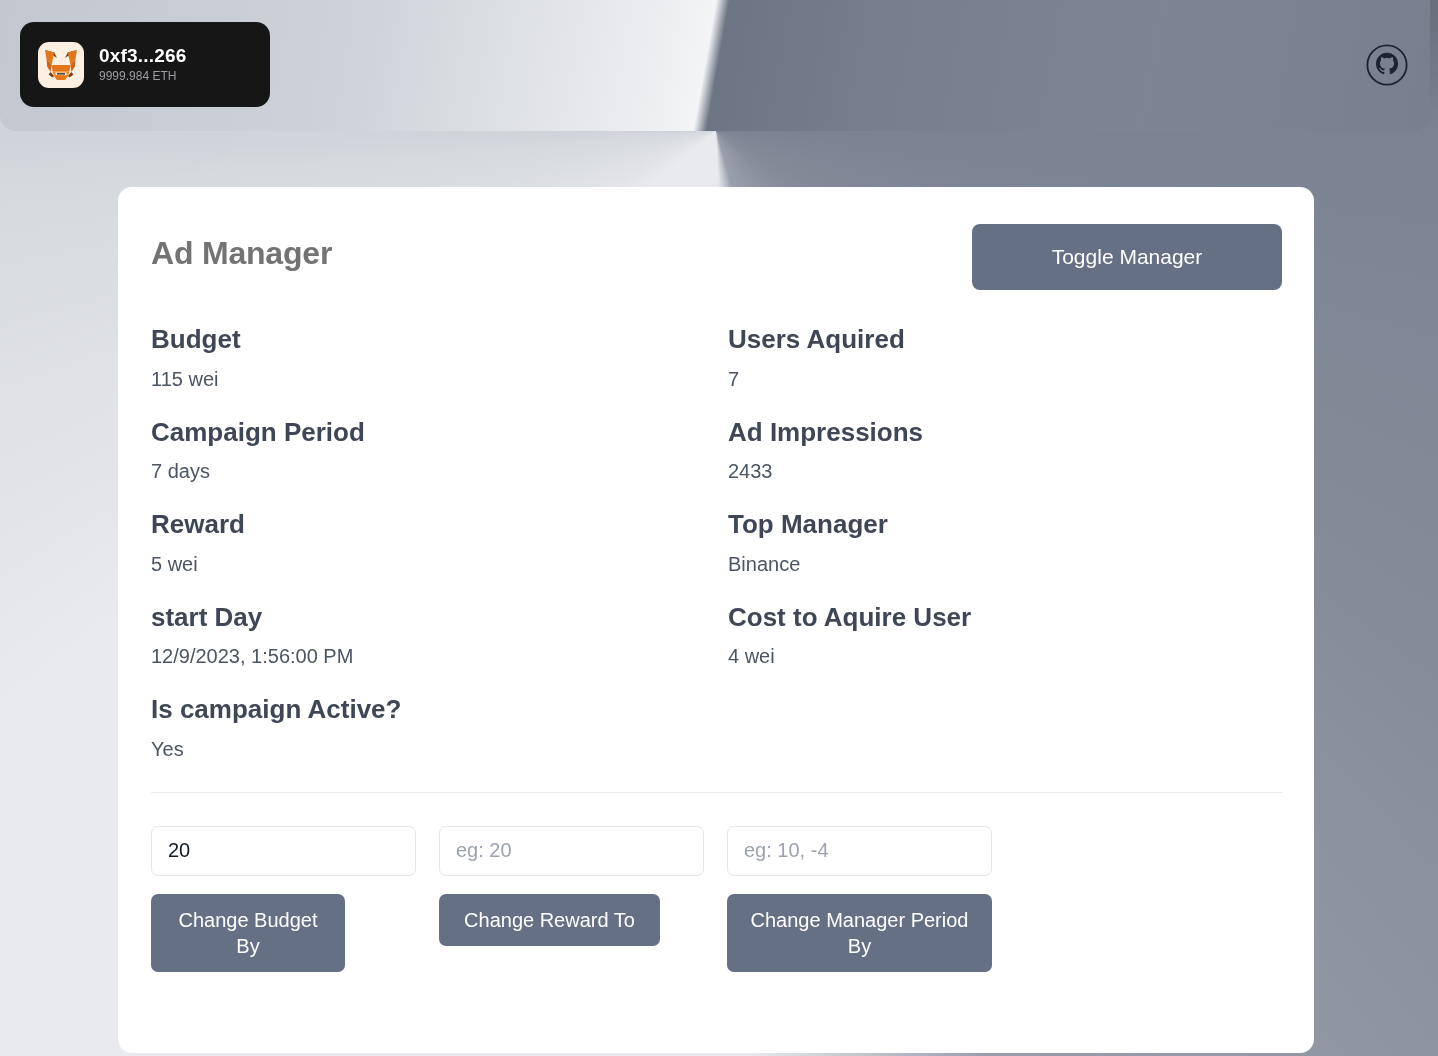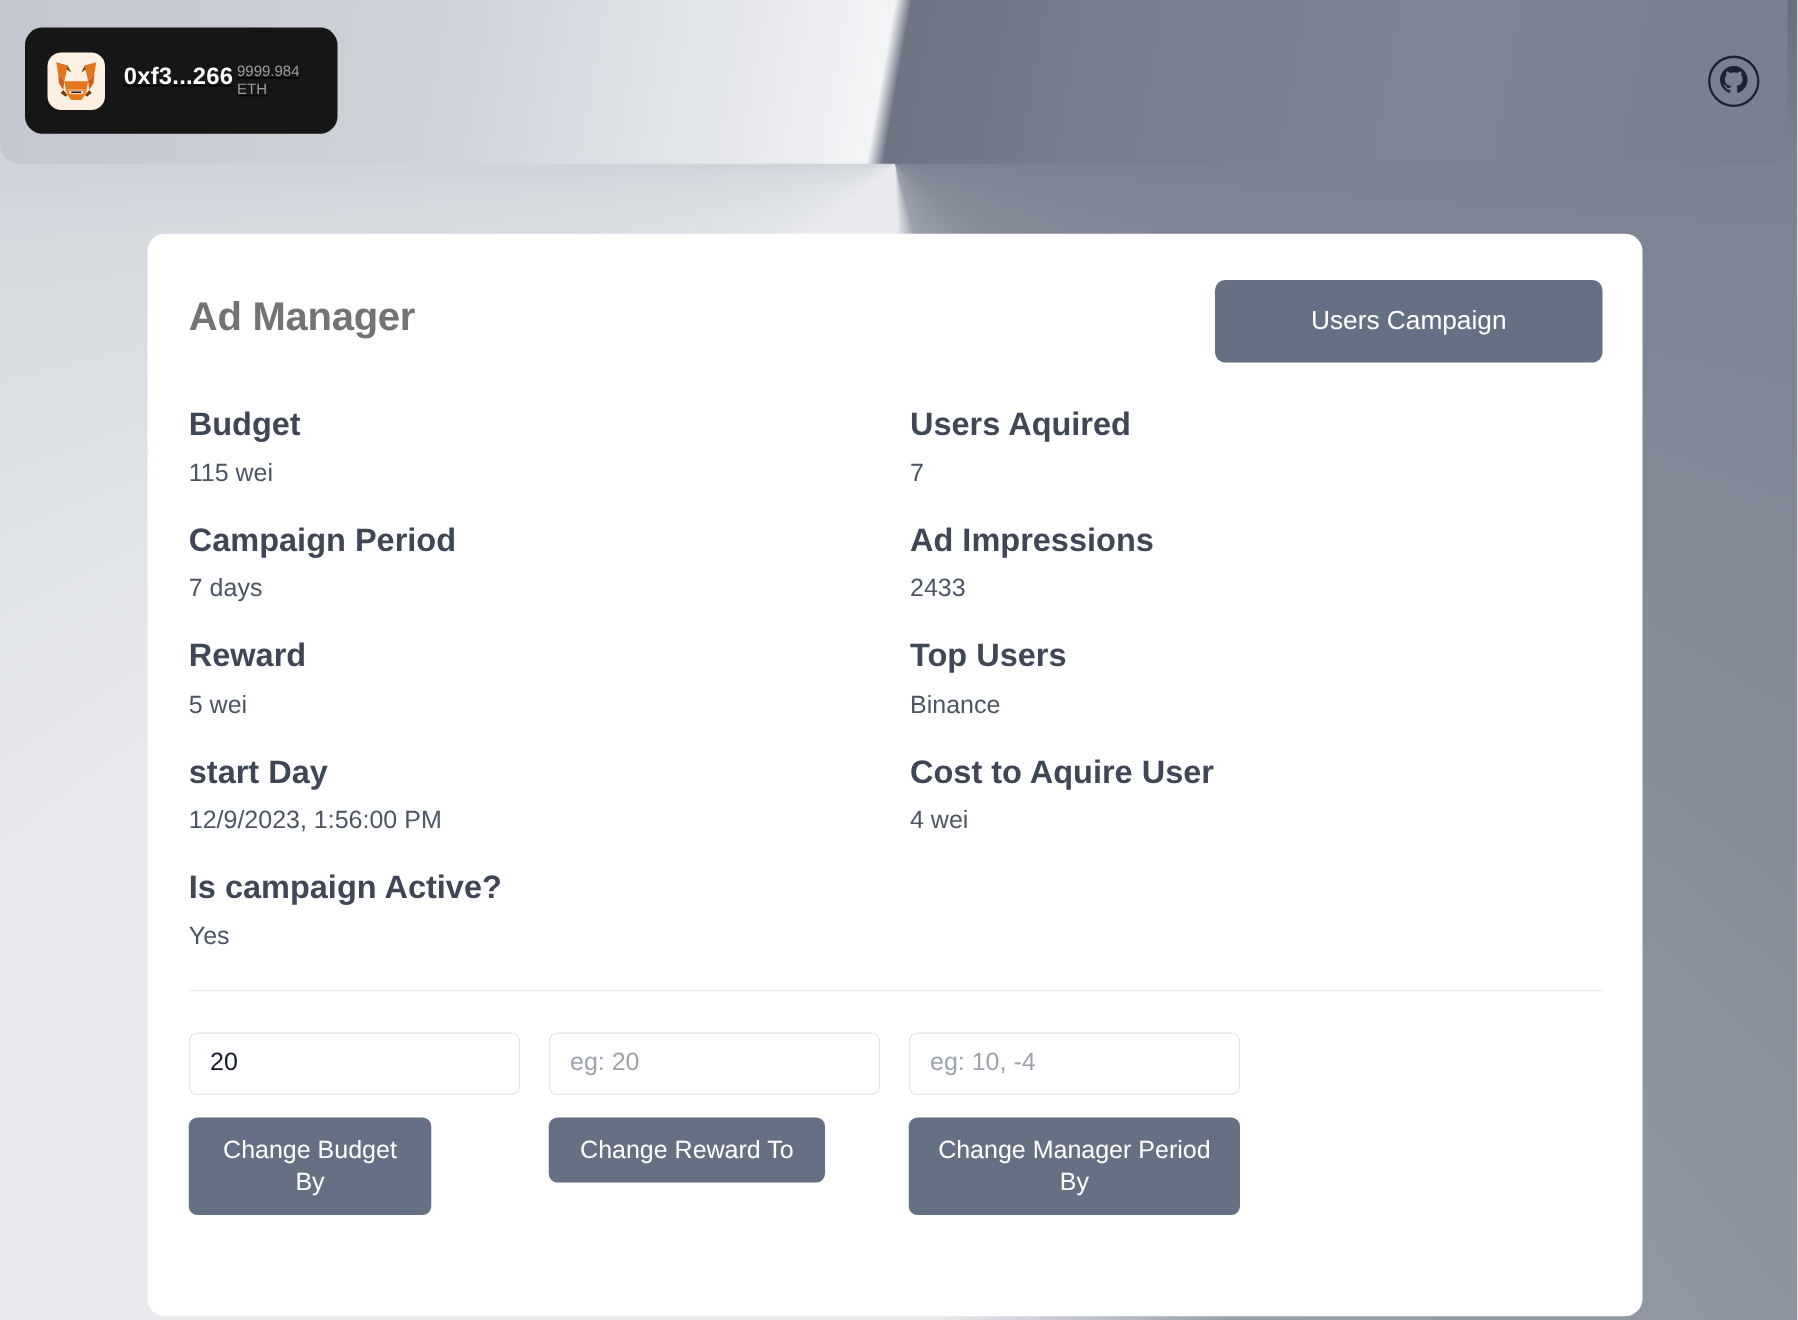--- a/index.html
+++ b/index.html
@@ -85,21 +85,21 @@
     height: 46px;
     border-radius: 11px;
     background: #fdf0e2;
     flex: 0 0 auto;
     display: flex;
     align-items: center;
     justify-content: center;
     overflow: hidden;
   }
 
-  .account-text { display: flex; flex-direction: row; gap: 3px; line-height: 1.15; text-decoration: underline; }
+  .account-text { display: flex; flex-direction: column; gap: 3px; line-height: 1.15; }
   #account-address {
     color: #ffffff;
     font-size: 19px;
     font-weight: bold;
     letter-spacing: .2px;
   }
   #account-balance {
     color: #9b9da1;
     font-size: 12px;
     font-weight: normal;
@@ -271,21 +271,21 @@
   <svg width="44" height="44" viewBox="0 0 24 24" aria-hidden="true">
     <circle cx="12" cy="12" r="10.7" fill="none" stroke="#1c2230" stroke-width="1"></circle>
     <path fill="#1c2230" d="M12 5.3c-3.3 0-6 2.7-6 6 0 2.65 1.72 4.9 4.1 5.7.3.06.41-.13.41-.29v-1.02c-1.67.36-2.02-.8-2.02-.8-.27-.7-.67-.88-.67-.88-.55-.37.04-.37.04-.37.6.04.92.62.92.62.54.92 1.41.66 1.76.5.05-.39.21-.66.38-.81-1.33-.15-2.73-.67-2.73-2.97 0-.66.23-1.2.62-1.62-.06-.15-.27-.76.06-1.59 0 0 .5-.16 1.65.62.48-.13 1-.2 1.5-.2.51 0 1.02.07 1.5.2 1.15-.78 1.65-.62 1.65-.62.33.83.12 1.44.06 1.59.39.42.62.96.62 1.62 0 2.31-1.4 2.82-2.74 2.97.22.19.41.55.41 1.11v1.65c0 .16.11.35.42.29 2.38-.8 4.09-3.05 4.09-5.7 0-3.3-2.69-6-6-6z"></path>
   </svg>
 </div>
 
 <div id="ad-manager-card">
 
   <div id="card-header">
     <h1 id="page-title">Ad Manager</h1>
-    <button id="toggle-campaign-button">Users Campaign</button>
+    <button id="toggle-campaign-button">Toggle Manager</button>
   </div>
 
   <div id="stats-grid">
     <div class="stat-block">
       <div class="stat-label">Budget</div>
       <div class="stat-value">115 wei</div>
     </div>
     <div class="stat-block">
       <div class="stat-label">Users Aquired</div>
       <div class="stat-value">7</div>
@@ -298,21 +298,21 @@
     <div class="stat-block">
       <div class="stat-label">Ad Impressions</div>
       <div class="stat-value">2433</div>
     </div>
 
     <div class="stat-block">
       <div class="stat-label">Reward</div>
       <div class="stat-value">5 wei</div>
     </div>
     <div class="stat-block">
-      <div class="stat-label">Top Users</div>
+      <div class="stat-label">Top Manager</div>
       <div class="stat-value">Binance</div>
     </div>
 
     <div class="stat-block">
       <div class="stat-label">start Day</div>
       <div class="stat-value">12/9/2023, 1:56:00 PM</div>
     </div>
     <div class="stat-block">
       <div class="stat-label">Cost to Aquire User</div>
       <div class="stat-value">4 wei</div>

